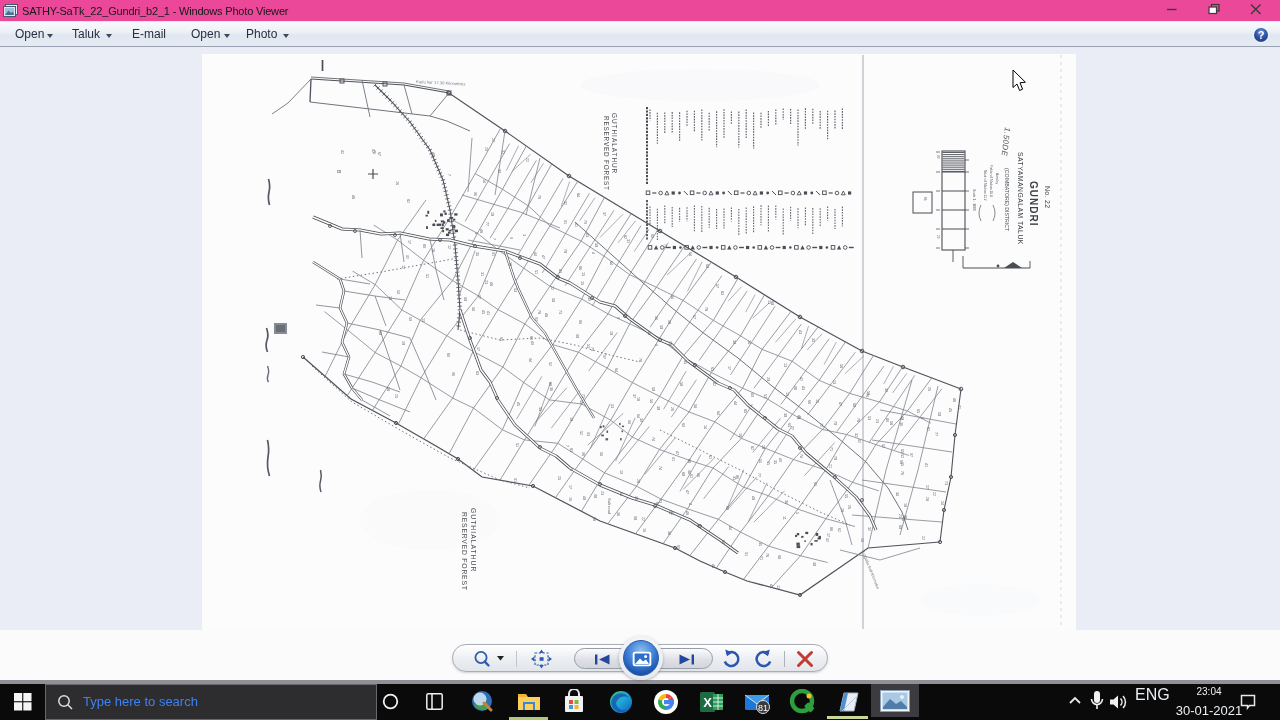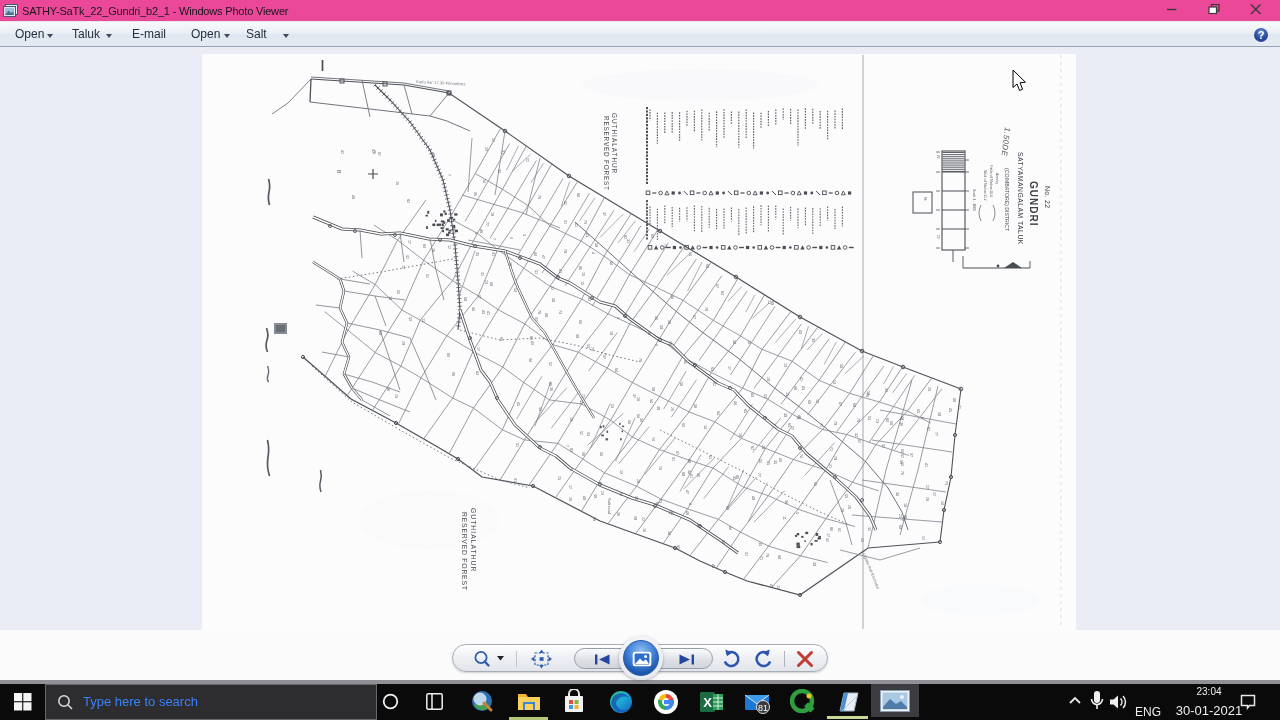--- a/index.html
+++ b/index.html
@@ -842,21 +842,21 @@
 </div>
 
 <div id="menubar">
  <span class="mi" style="left:15px">Open</span>
     <span class="caret" style="left:47px"></span>
  <span class="mi" style="left:72px">Taluk</span>
     <span class="caret" style="left:106px"></span>
  <span class="mi" style="left:132px">E-mail</span>
  <span class="mi" style="left:191px">Open</span>
     <span class="caret" style="left:224px"></span>
- <span class="mi" style="left:246px">Salt</span>
+ <span class="mi" style="left:246px">Photo</span>
     <span class="caret" style="left:283px"></span>
  <svg class="abs" style="left:1252px;top:4px" width="18" height="18" viewBox="0 0 18 18">
   <circle cx="9" cy="9" r="8.2" fill="#f0f4fa" opacity="0.8"></circle>
   <circle cx="9" cy="9" r="7" fill="url(#hg)"></circle>
   <defs>
         <radialGradient id="hg" cx="0.5" cy="0.3">
           <stop offset="0" stop-color="#7b9bd8"></stop>
           <stop offset="0.6" stop-color="#3b62b0"></stop>
           <stop offset="1" stop-color="#27479a"></stop>
         </radialGradient>
@@ -1018,18 +1018,18 @@
  </svg>
  <svg class="abs" style="left:1090px;top:6px" width="14" height="24" viewBox="0 0 14 24">
   <rect x="4" y="1" width="6" height="12" rx="3" fill="#f0f0f0"></rect>
   <path d="M1.5 9 a5.5 5.5 0 0 0 11 0" fill="none" stroke="#f0f0f0" stroke-width="1.6"></path>
   <line x1="7" y1="15" x2="7" y2="19" stroke="#f0f0f0" stroke-width="1.6"></line>
  </svg>
  <svg class="abs" style="left:1109px;top:10px" width="19" height="16" viewBox="0 0 19 16">
   <path d="M1 5.5 h3.5 L9 1.5 v13 L4.5 10.5 H1 Z" fill="#f0f0f0"></path>
   <path d="M11.5 4.5 a5 5 0 0 1 0 7 M14 2 a8.5 8.5 0 0 1 0 12" fill="none" stroke="#f0f0f0" stroke-width="1.5"></path>
  </svg>
- <div class="trtext" style="left:1135px;top:21px;font-size:12px">ENG</div>
+ <div class="trtext" style="left:1135px;top:2px;font-size:16px">ENG</div>
  <div class="trtext" style="left:1184px;top:2px;width:50px;text-align:center;font-size:10px">23:04</div>
  <div class="trtext" style="left:1170px;top:19px;width:78px;text-align:center;font-size:13px">30-01-2021</div>
  <svg class="abs" style="left:1240px;top:10px" width="16" height="16" viewBox="0 0 16 16">
   <path d="M1.5 1.5 h13 v10 h-5 l-2 2.5 l0 -2.5 h-6 z" fill="none" stroke="#e8e8e8" stroke-width="1.5"></path>
  </svg>
 </div>
 </body></html>

